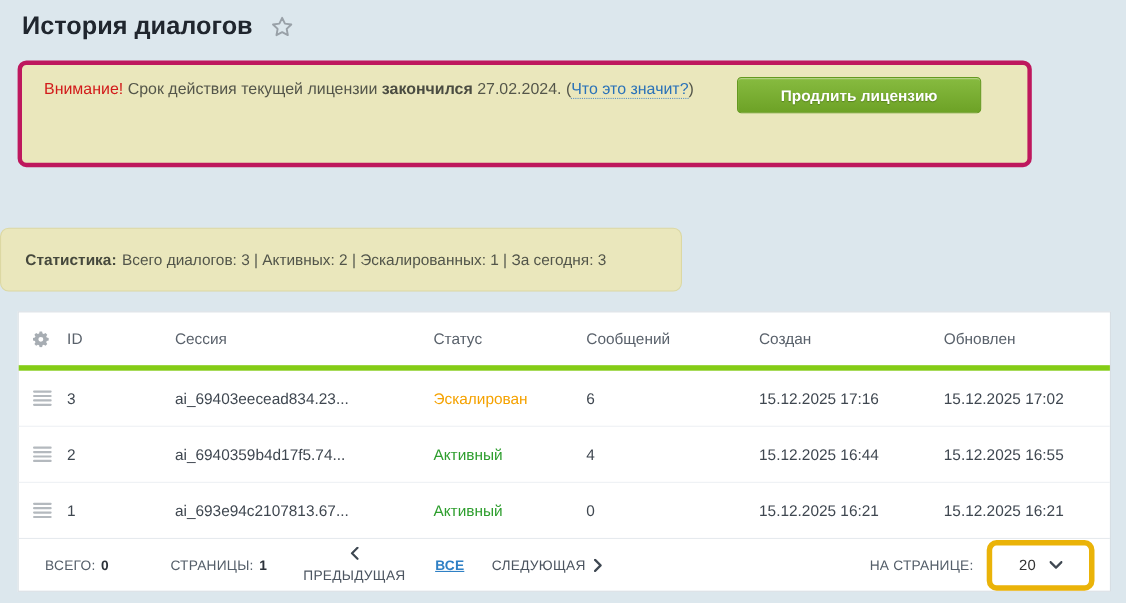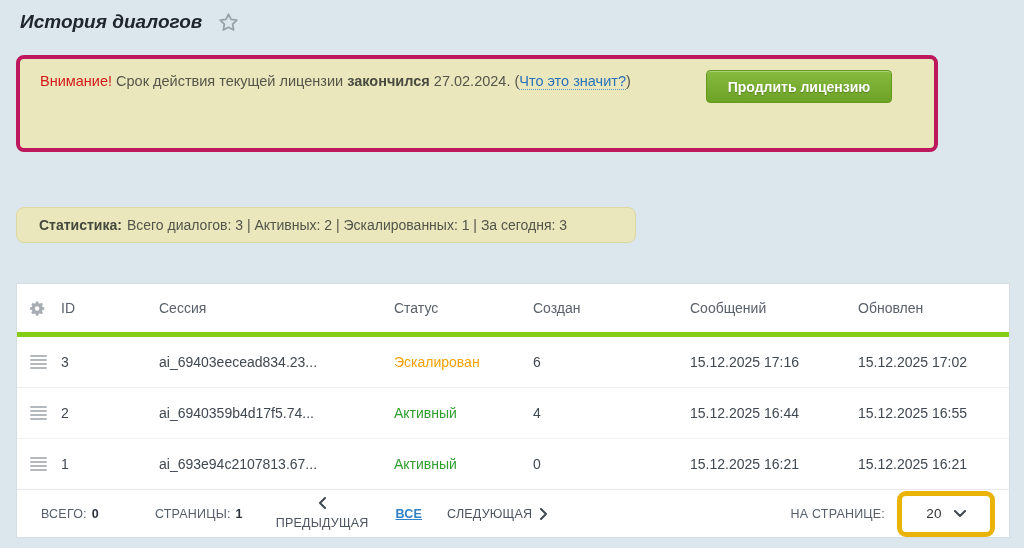--- a/index.html
+++ b/index.html
@@ -7,47 +7,47 @@
     width:1024px;height:548px;
     background:#dce7ed;
     font-family:"Liberation Sans",sans-serif;
     position:relative;overflow:hidden;
     -webkit-font-smoothing:antialiased;
   }
   .page{position:absolute;inset:0;}
 
   
   .page-header{display:flex;align-items:center;gap:16px;padding:10px 20px 0 20px;}
-  .page-title{font-size:19px;font-weight:700;color:#20262e;margin:0;font-style:italic;}
+  .page-title{font-size:23px;font-weight:700;color:#20262e;margin:0;}
   .fav-star{display:flex;align-items:center;margin-top:2px;cursor:pointer;}
 
   
   .license-banner{
     position:absolute;left:16px;top:55px;width:922px;height:97px;
     box-sizing:border-box;
     background:#eae7bc;border:4px solid #be185d;border-radius:8px;
     padding:12px 20px;color:#54564a;font-size:14.5px;line-height:21px;
   }
   .banner-text{width:628px;}
   .warn{color:#d21a1a;}
   b.hl{font-weight:700;color:#4a4c41;}
   .dotted-link{color:#2a72b8;text-decoration:none;border-bottom:1px dotted #5e94c6;cursor:pointer;}
   .renew-btn{
-    position:absolute;top:11px;right:42px;width:186px;height:33px;
+    position:absolute;top:11px;right:42px;width:222px;height:33px;
     background:linear-gradient(#87bb40,#6da226);
     border:1px solid #649920;border-radius:4px;
     color:#fff;font-weight:700;font-size:14px;font-family:"Liberation Sans",sans-serif;
     text-shadow:0 1px 1px rgba(50,80,10,.45);
     box-shadow:inset 0 1px 0 rgba(255,255,255,.3);
     cursor:pointer;
   }
 
   
   .stats-bar{
-    position:absolute;left:16px;top:207px;width:620px;height:36px;
+    position:absolute;left:0;top:207px;width:620px;height:58px;
     box-sizing:border-box;display:flex;align-items:center;
     background:#eae7bc;border:1px solid #dcd8a2;border-radius:8px;
     padding:0 22px;font-size:14px;color:#52554a;
   }
   .stats-bar b{color:#45483c;margin-right:5px;}
 
   
   .grid{
     position:absolute;left:16px;top:283px;width:994px;
     box-sizing:border-box;background:#fff;border:1px solid #d7dee3;
@@ -122,22 +122,22 @@
       <span class="cell-icon">
         <button class="gear-btn">
           <svg width="15" height="15" viewBox="0 0 20 20" fill="#a7adb3" fill-rule="evenodd">
             <path d="M19 11.5v-3l-2.4-.6a7 7 0 0 0-.6-1.5l1.3-2.1-2.1-2.1-2.1 1.3a7 7 0 0 0-1.5-.6L11 .5H8l-.6 2.4a7 7 0 0 0-1.5.6L3.8 2.2 1.7 4.3 3 6.4a7 7 0 0 0-.6 1.5L0 8.5v3l2.4.6a7 7 0 0 0 .6 1.5l-1.3 2.1 2.1 2.1 2.1-1.3a7 7 0 0 0 1.5.6l.6 2.4h3l.6-2.4a7 7 0 0 0 1.5-.6l2.1 1.3 2.1-2.1-1.3-2.1a7 7 0 0 0 .6-1.5zM9.5 13a3 3 0 1 1 0-6 3 3 0 0 1 0 6z"></path>
           </svg>
         </button>
       </span>
       <span>ID</span>
       <span>Сессия</span>
       <span>Статус</span>
+      <span>Сообщений</span>
       <span>Создан</span>
-      <span>Сообщений</span>
       <span>Обновлен</span>
     </div>
 
     <div class="grid-row">
       <span class="cell-icon">
           <span class="burger">
             <i></i>
             <i></i>
             <i></i>
             <i></i>

